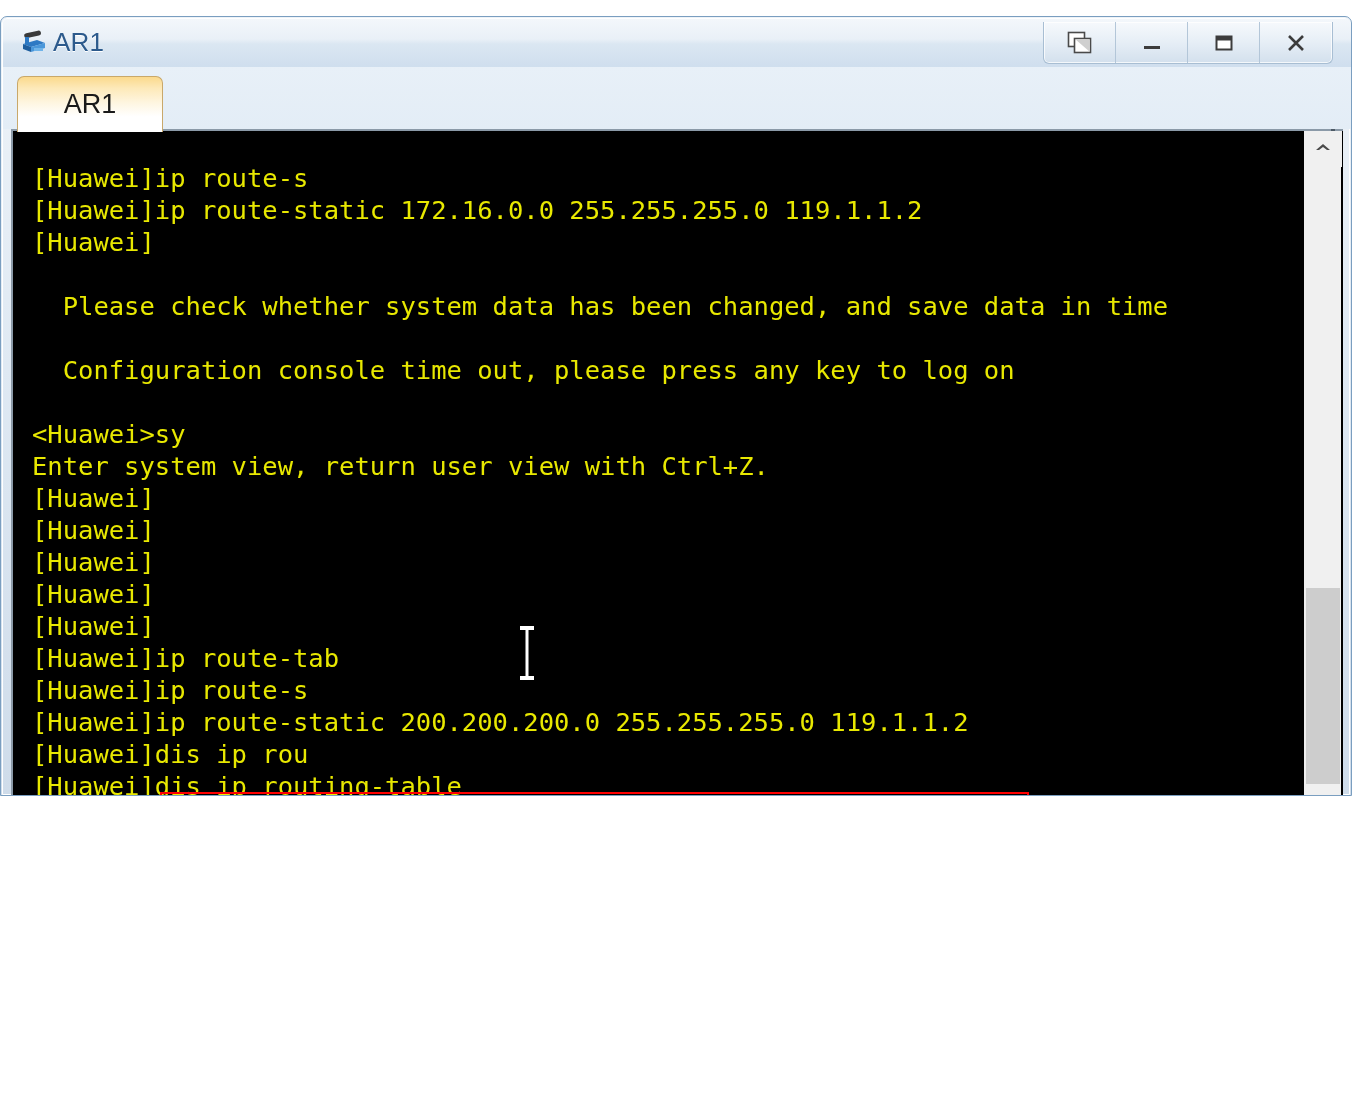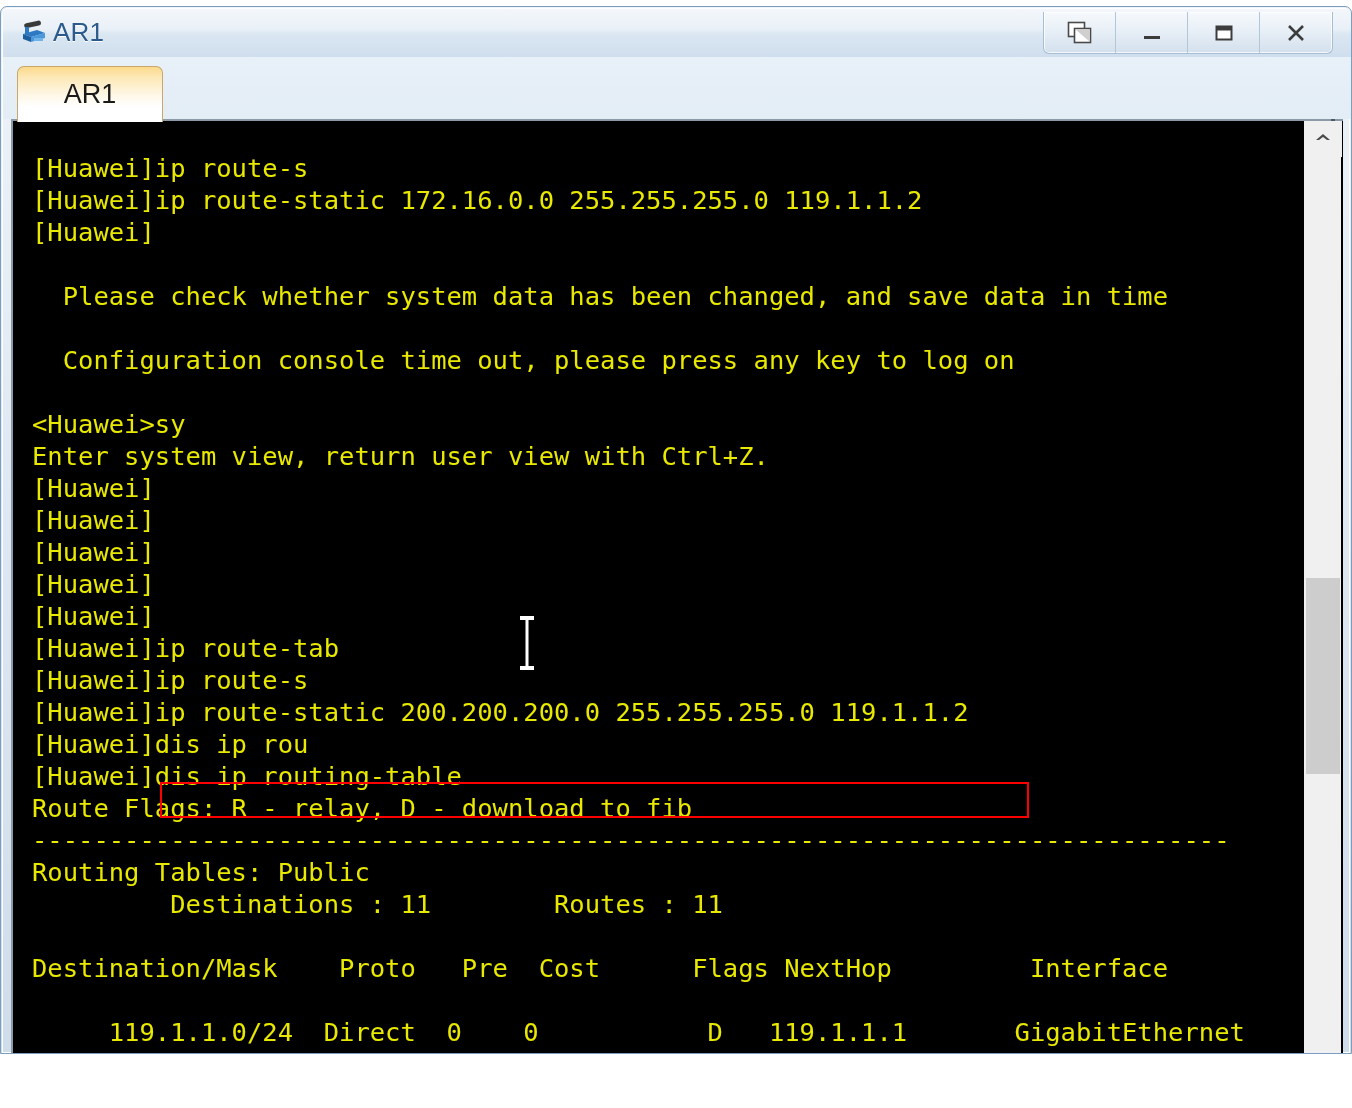--- a/index.html
+++ b/index.html
@@ -7,22 +7,22 @@
     margin: 0; padding: 0;
     width: 1352px; height: 1108px;
     overflow: hidden;
     background: #ffffff;
     font-family: "Liberation Sans", sans-serif;
   }
 
   
   #window {
     position: absolute;
-    left: 0; top: 6px;
-    width: 1352px; height: 1048px;
+    left: 0; top: 16px;
+    width: 1352px; height: 780px;
     background: linear-gradient(180deg, #eef3f8 0%, #dfe9f3 45%, #cfdcea 100%);
     border: 1px solid #7a9ec0;
     border-radius: 7px 7px 0 0;
     overflow: hidden;
   }
   #window::before {
     content: "";
     position: absolute;
     left: 1px; top: 1px; right: 1px; bottom: 0;
     border: 1px solid #ffffff;

